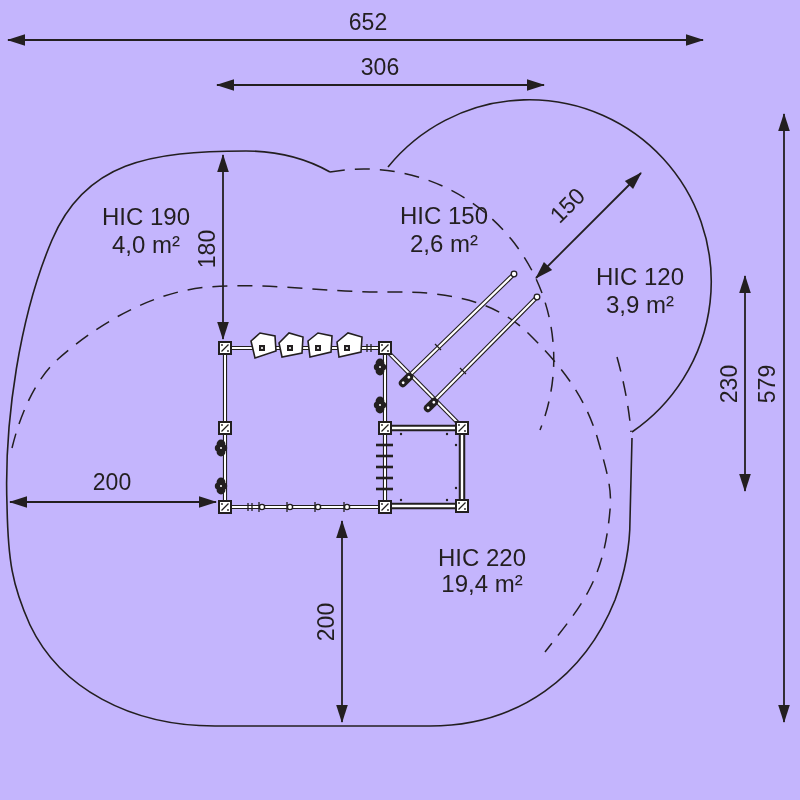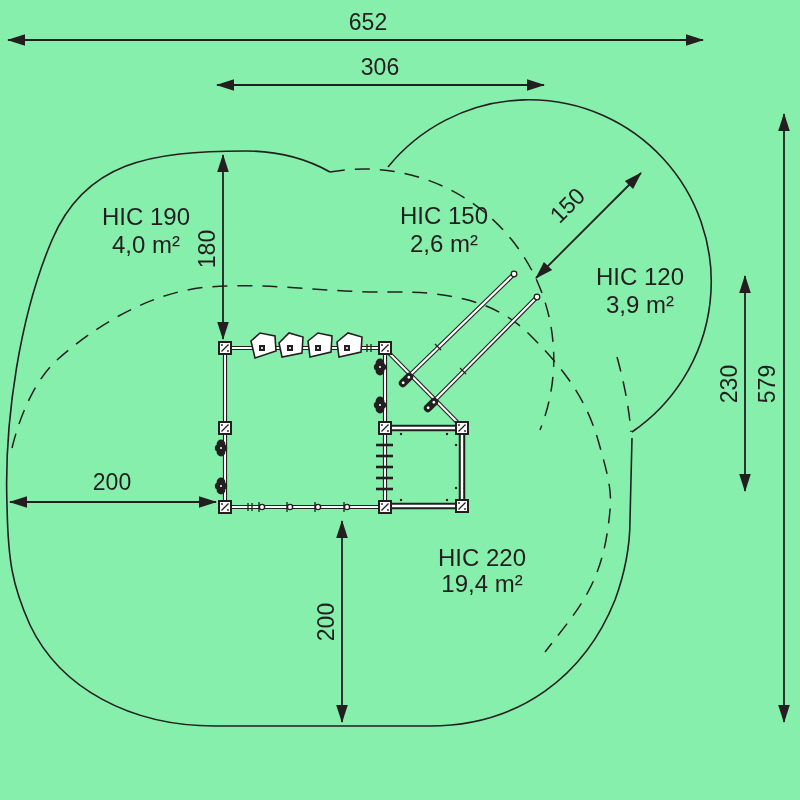--- a/index.html
+++ b/index.html
@@ -1,16 +1,16 @@
 <!DOCTYPE html>
 <html><head>
 <meta charset="utf-8">
 <style>
   html,body{margin:0;padding:0;background:#ffffff;}
-  .stage{width:800px;height:800px;position:relative;background:#86efac;overflow:hidden;}
+  .stage{width:800px;height:800px;position:relative;background:#c4b5fd;overflow:hidden;}
   svg{display:block;}
   text{font-family:"Liberation Sans", sans-serif;fill:#231f20;}
   .zone-label{font-size:24px;}
   .dim-label{font-size:23px;}
   .solid-outline{fill:none;stroke:#231f20;stroke-width:1.6;}
   .dashed-outline{fill:none;stroke:#231f20;stroke-width:1.5;stroke-dasharray:15 10;}
   .dim-line{stroke:#231f20;stroke-width:1.8;fill:none;}
   .wall-dark{stroke:#231f20;stroke-width:4.2;fill:none;}
   .wall-core{stroke:#ffffff;stroke-width:2;fill:none;}
   .band-dark{stroke:#231f20;stroke-width:6.5;fill:none;}

